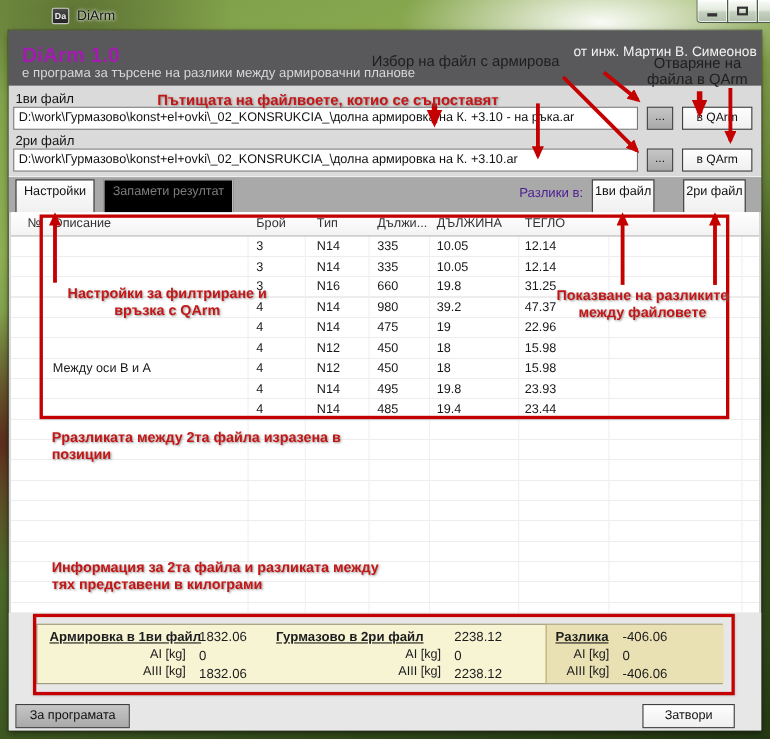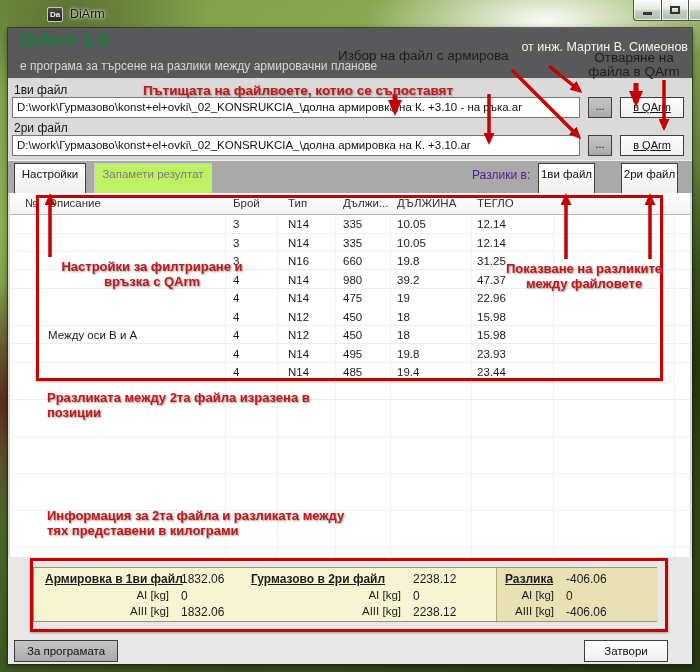--- a/index.html
+++ b/index.html
@@ -31,43 +31,43 @@
   .winbtn.max{ width:28px; }
   .winbtn.cls{ width:40px; border-radius:0 0 4px 0; font-size:11px; font-weight:bold; }
   .glyph-min{ width:9px; height:3px; background:#333; margin-top:7px; }
   .glyph-max{ width:10px; height:8px; border:2px solid #333; }
 
   
   .content{ position:absolute; left:8px; top:28px; width:684px; height:636px; background:#d9d9d9;
     box-shadow:0 0 0 1px rgba(30,40,25,.65), 0 2px 6px rgba(0,0,0,.5); }
 
   .hdr{ position:absolute; left:8px; top:28px; width:684px; height:50px; background:#59595b; }
-  .app-title{ position:absolute; left:20px; top:29px; color:#15803d; font-size:19px; font-weight:bold; }
+  .app-title{ position:absolute; left:20px; top:40px; color:#a21caf; font-size:19px; font-weight:bold; }
   .app-sub{ position:absolute; left:20px; top:59px; color:#d6d6d6; font-size:12px; }
   .author{ position:absolute; right:12px; top:40px; color:#f2f2f2; font-size:12.5px; }
 
   .ann-dark{ position:absolute; color:#1e1e1e; font-size:13.5px; z-index:30; }
   #ann-choose{ left:338px; top:48px; }
   #ann-open{ right:10px; top:51px; width:112px; text-align:center; line-height:14px; }
 
   .filesec{ position:absolute; left:8px; top:78px; width:684px; height:82px; background:#dadada; }
   .flabel{ position:absolute; font-size:12px; color:#141414; }
   .pathbox{ position:absolute; left:12px; width:568px; height:21px; background:#fff;
     border:1px solid #767676; font-size:11.5px; color:#111; line-height:19px; padding:0 4px;
     white-space:nowrap; overflow:hidden; }
   .btn{ position:absolute; border:1px solid #3f3f3f; background:linear-gradient(#fefefe,#efefef);
     font-size:11px; color:#111; text-align:center; }
   .btn-gray{ background:linear-gradient(#c6c6c6,#a9a9a9); }
   .dots{ width:24px; height:21px; line-height:17px; }
-  .qarm{ left:620px; width:64px; height:21px; line-height:19px;text-decoration:underline; }
+  .qarm{ left:620px; width:64px; height:21px; line-height:19px; }
 
   .toolbar{ position:absolute; left:8px; top:160px; width:684px; height:33px; background:#a9a9a9;
     border-top:1px solid #efefef; }
   .tbtn{ height:32px; line-height:20px; font-size:11.5px; }
-  .tbtn.disabled{ background:#bef264; border-color:#cfcfcf; color:#7c7c7c; }
+  .tbtn.disabled{ background:#000000; border-color:#cfcfcf; color:#7c7c7c; }
   .razliki-label{ position:absolute; font-size:12px; color:#4c1d95; }
 
   
   .list{ position:absolute; left:10px; top:193px; width:680px; height:364px; background:#fff; }
   .lheader{ position:absolute; left:0; top:0; width:680px; height:22px;
     background:linear-gradient(#ffffff,#f3f3f3); border-bottom:1px solid #b5b5b5; }
   .hcell,.cell{ position:absolute; font-size:11.5px; white-space:nowrap; }
   .hcell{ color:#333; line-height:21px; }
   .cell{ color:#1a1a1a; line-height:18.5px; }
   .c-num{ left:15px; } .c-desc{ left:38px; } .c-count{ left:223px; } .c-type{ left:278px; }

